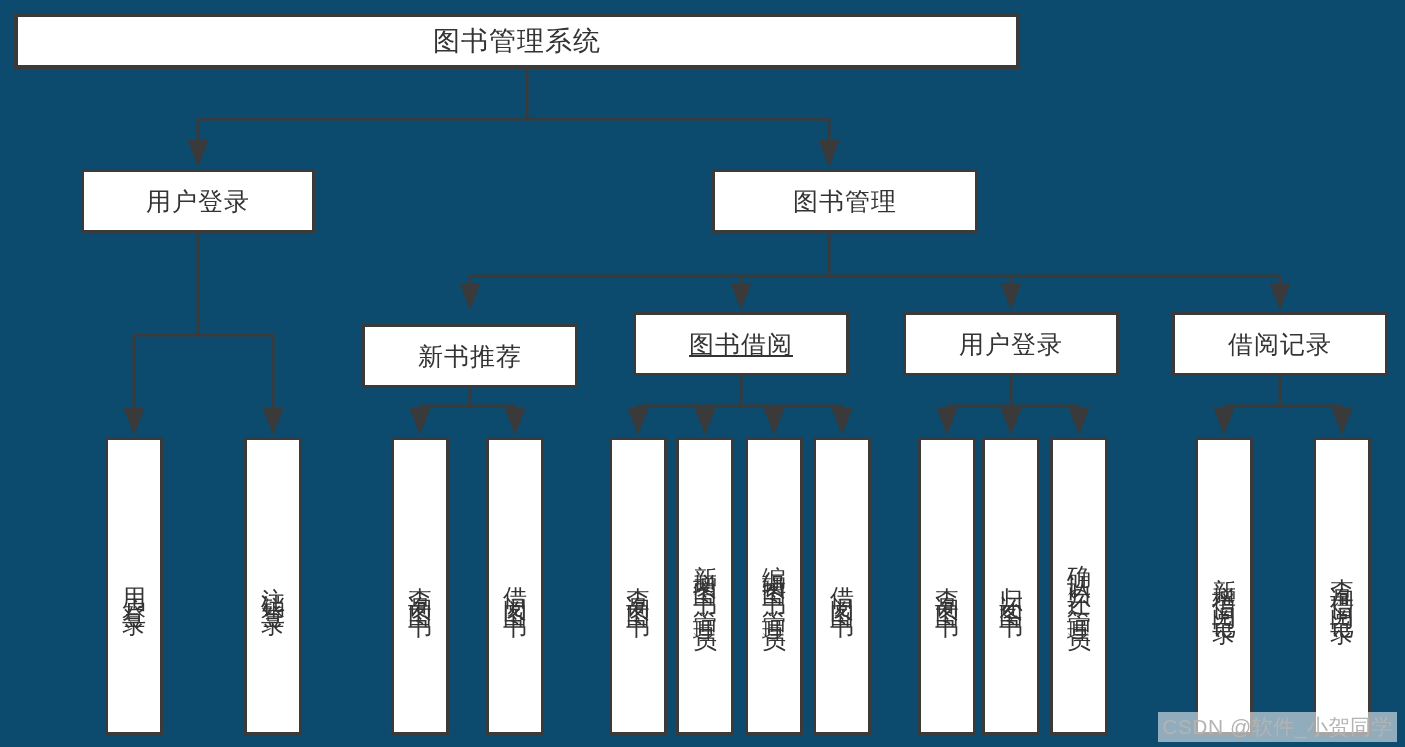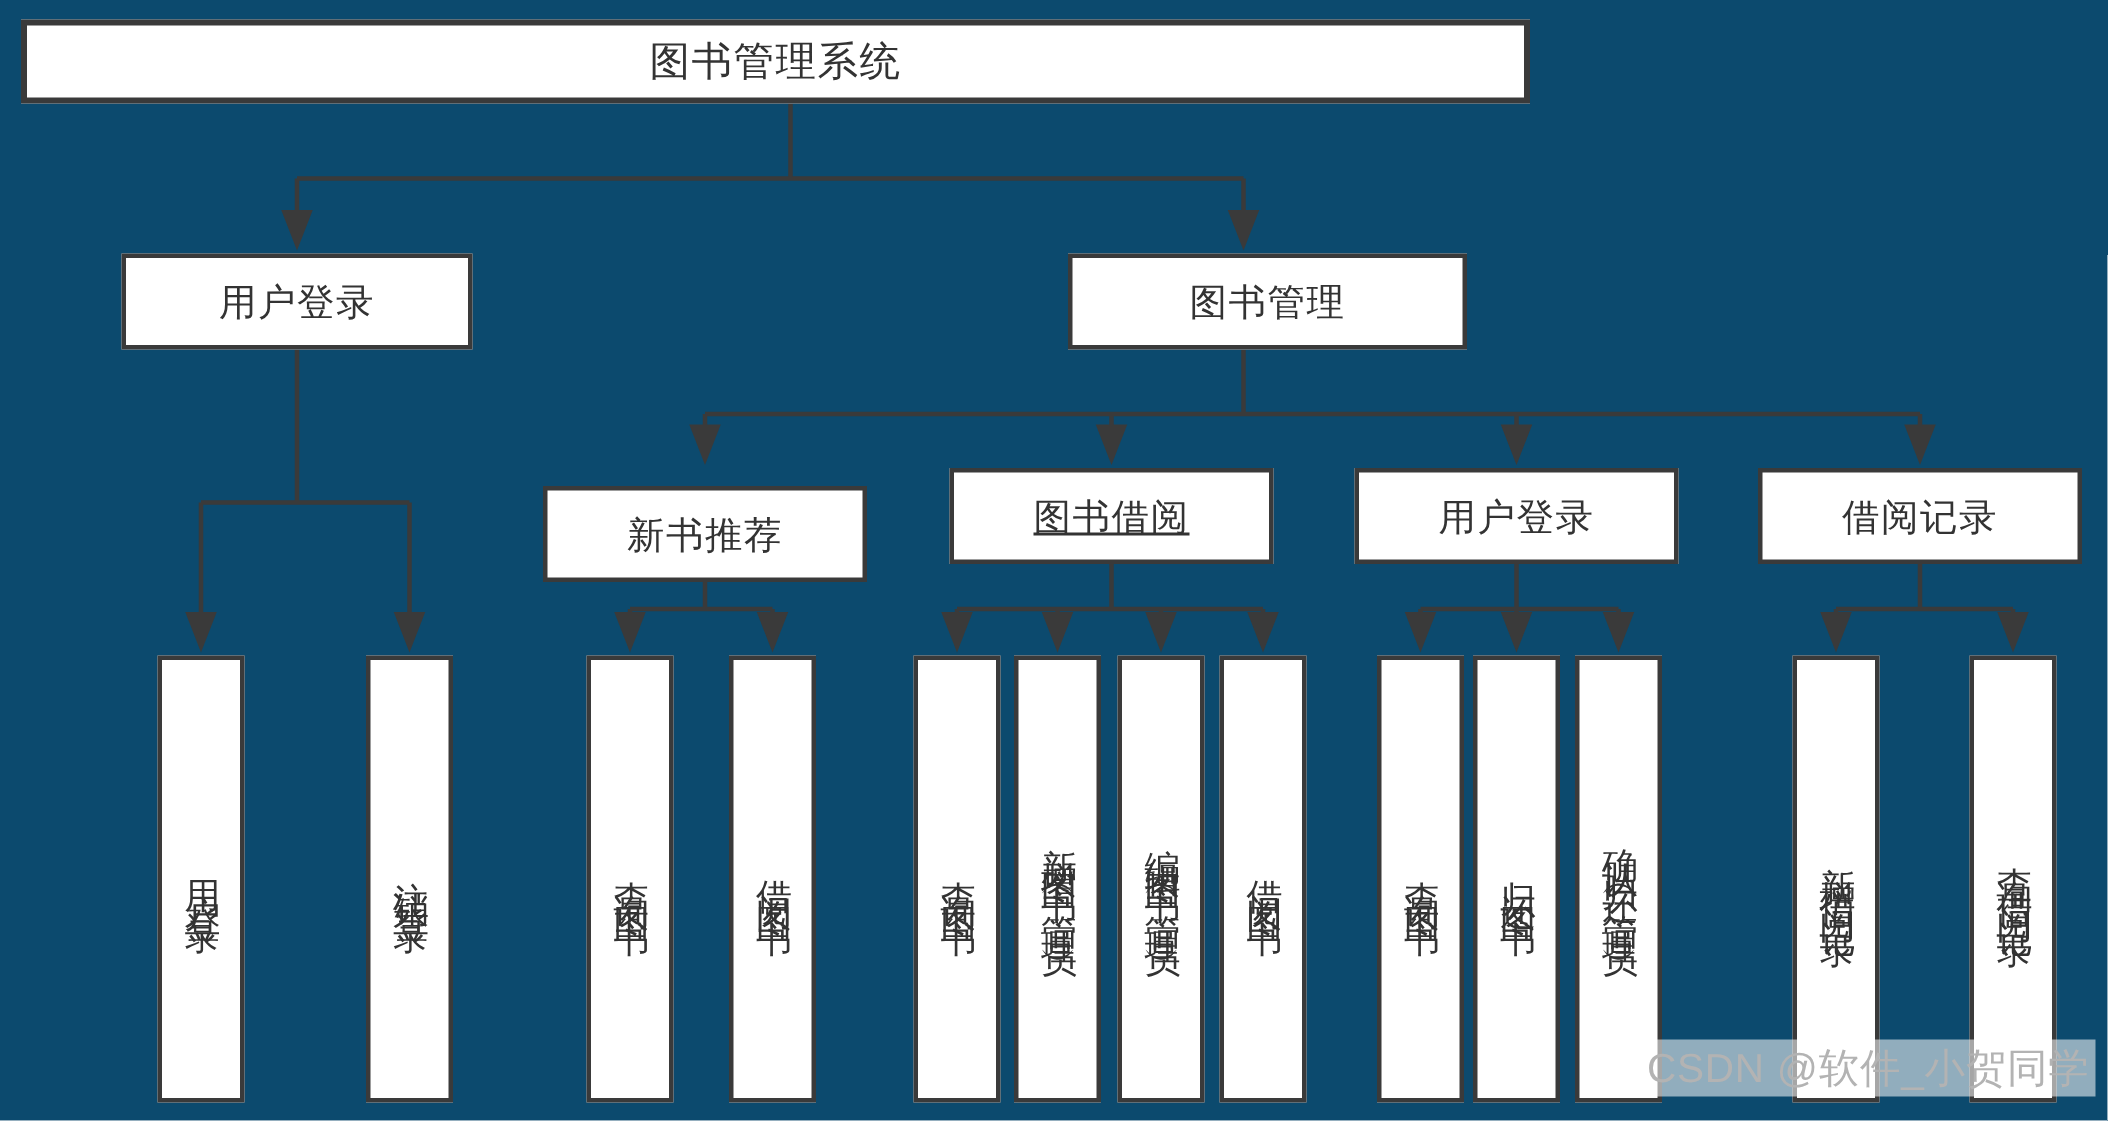--- a/index.html
+++ b/index.html
@@ -56,22 +56,22 @@
     text-orientation: mixed;
     font-size: 24px;
     letter-spacing: 9px;
     line-height: 1;
     color: #333333;
     white-space: nowrap;
   }
   .watermark {
     position: absolute;
     right: 8px;
-    top: 693px;
-    font-size: 27px;
+    top: 712px;
+    font-size: 21px;
     color: #b3b3b3;
     letter-spacing: 0.5px;
     background: rgba(255,255,255,0.55);
     padding: 1px 4px;
     z-index: 3;
   }
 </style>
 </head>
 <body>
 

